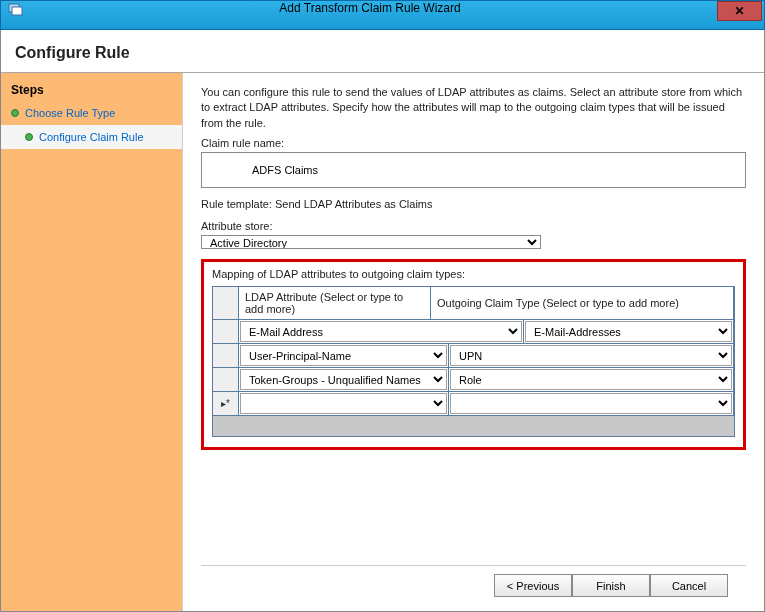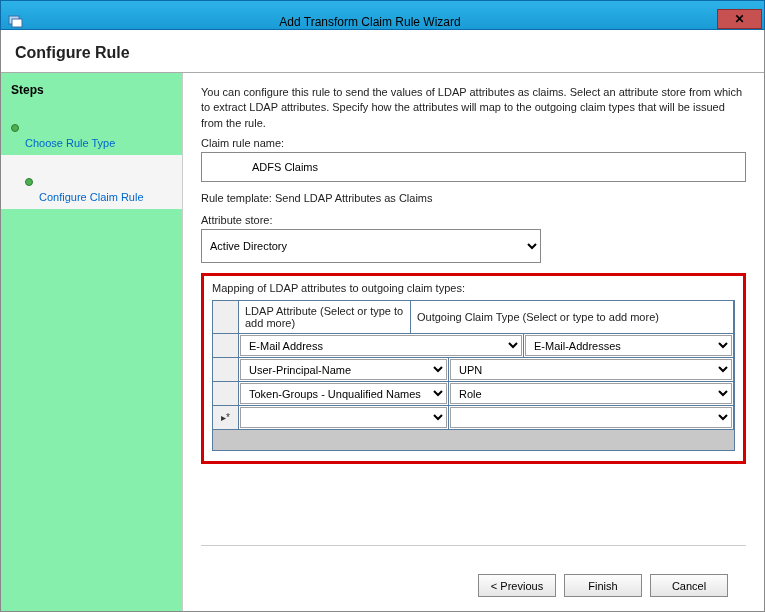--- a/index.html
+++ b/index.html
@@ -2,21 +2,21 @@
 <html><head>
   <meta charset="utf-8">
   <style>
     * { box-sizing: border-box; margin: 0; padding: 0; font-family: 'Segoe UI', Tahoma, sans-serif; }
     body { width: 765px; height: 612px; background: #fff; overflow: hidden; }
 
     .titlebar {
       height: 30px;
       background: linear-gradient(to bottom, #2db2e8, #1a9bd6);
       display: flex;
-      align-items: flex-end;
+      align-items: flex-start;
       position: relative;
       border: 1px solid #0d6aa8;
     }
     .titlebar-icon { margin-left: 6px; display: flex; align-items: center; }
     .titlebar-title {
       flex: 1;
       text-align: center;
       color: #000;
       font-size: 12px;
       font-weight: normal;
@@ -57,21 +57,21 @@
     }
 
     .content-area {
       flex: 1;
       display: flex;
     }
 
     .sidebar {
       width: 182px;
       border-right: 1px solid #ccc;
-      background: #86efac;
+      background: #fdba74;
       padding-top: 6px;
     }
     .sidebar-heading {
       font-weight: bold;
       font-size: 12px;
       padding: 4px 10px;
     }
     .sidebar-item {
       display: flex;
       align-items: center;
@@ -81,45 +81,45 @@
       cursor: pointer;
     }
     .sidebar-item.selected { background: #f5f5f5; padding-left: 24px; }
     .bullet-green {
       width: 8px; height: 8px;
       border-radius: 50%;
       background: #4caf50;
       border: 1px solid #2e7d32;
       flex-shrink: 0;
     }
-    .sidebar-item-label { color: #0066cc; margin-top: 30px; }
+    .sidebar-item-label { color: #0066cc; }
 
     .main-pane {
       flex: 1;
       padding: 12px 18px 0 18px;
       font-size: 11px;
       color: #222;
       display: flex;
       flex-direction: column;
     }
     .intro-text { line-height: 1.4; margin-bottom: 6px; }
     .field-label { margin-bottom: 3px; font-size: 11px; }
     .text-input {
       width: 100%;
-      height: 30px;
+      height: 36px;
       border: 1px solid #888;
       padding: 2px 6px;
       font-size: 11px;
       background: #fff;
     }
     .static-text { margin: 10px 0; font-size: 11px; }
 
     .select-input {
       width: 340px;
-      height: 34px;
+      height: 14px;
       border: 1px solid #888;
       font-size: 11px;
       background: #fff;
       padding-left: 4px;
     }
 
     .highlight-box {
       border: 3px solid #d40000;
       padding: 6px 8px 10px 8px;
       margin-top: 10px;
@@ -141,21 +141,21 @@
       background: #efefef;
     }
     .grid-col {
       border-right: 1px solid #5a7ba0;
       padding: 4px 6px;
       font-size: 11px;
       display: flex;
       align-items: center;
       min-height: 32px;
     }
-    .grid-col.ldap { width: 172px; }
+    .grid-col.ldap { width: 192px; }
     .grid-col.claim { flex: 1; }
 
     .grid-body { background: #fff; }
     .grid-row { display: flex; border-bottom: 1px solid #5a7ba0; height: 24px; }
     .grid-row:last-child { border-bottom: 1px solid #5a7ba0; }
     .grid-row .grid-rowhead {
       display: flex;
       align-items: center;
       justify-content: center;
       font-size: 10px;
@@ -172,24 +172,23 @@
       flex: 1;
       border: 1px solid #a0a0a0;
       margin: 1px;
       font-size: 11px;
       padding-left: 4px;
       background: #fff;
     }
     .grid-footer { height: 20px; background: #c8c8c8; }
 
     .button-bar {
-      padding: 28px 18px 14px 0;
+      padding: 8px 18px 14px 0;
       display: flex;
       justify-content: flex-end;
-      gap: 8px;
       border-top: 1px solid #ccc;
       margin-top: auto;
     }
     .btn {
       width: 78px;
       height: 23px;
       border: 1px solid #888;
       background: linear-gradient(to bottom, #fdfdfd, #e6e6e6);
       font-size: 11px;
       cursor: pointer;

